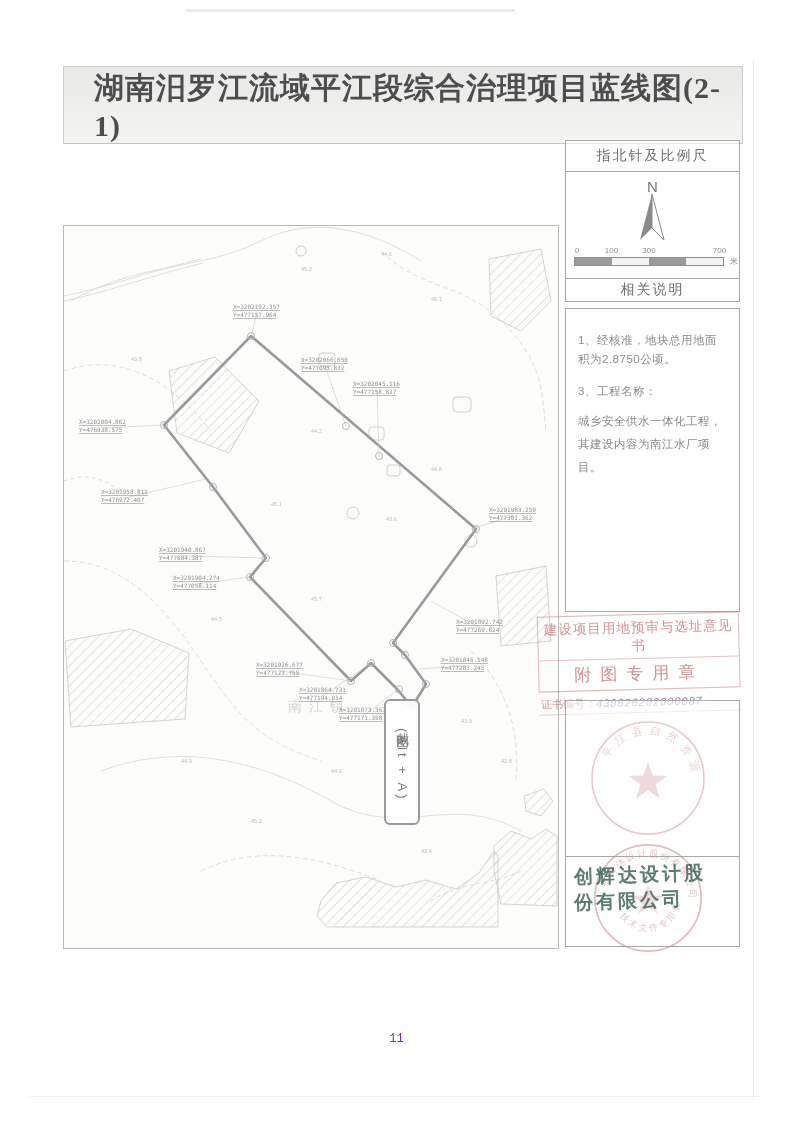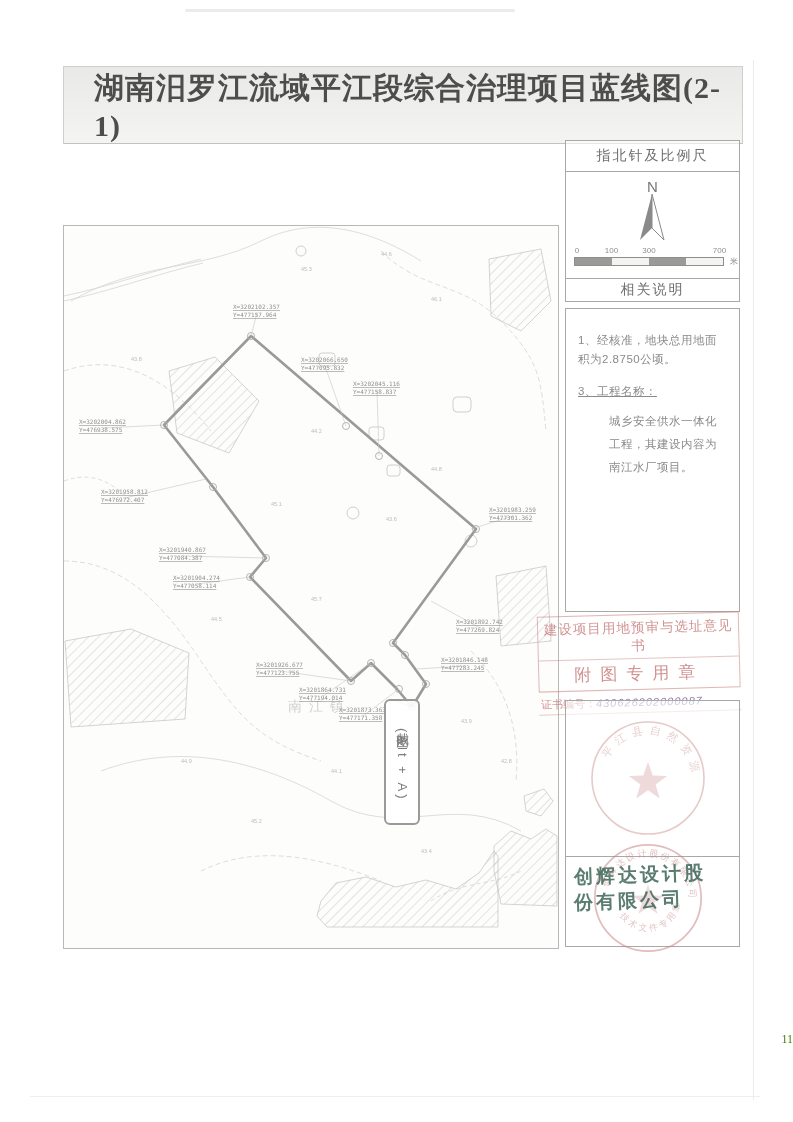--- a/index.html
+++ b/index.html
@@ -50,22 +50,22 @@
   .approval .frame{border:1.5px solid rgba(200,125,125,.55);}
   .approval .l1{font-size:13.5px;text-align:center;padding:4px 0 3px;letter-spacing:1px;}
   .approval .l2{font-size:17px;text-align:center;letter-spacing:9px;padding:3px 0 4px;border-top:1px solid rgba(200,125,125,.45);}
   .approval .cert{font-size:11px;padding:5px 2px 2px;border-bottom:1px solid rgba(200,125,125,.4);}
   .approval .cert .num{font-style:italic;color:rgba(125,95,165,.85);letter-spacing:1px;}
   
   .seal-svg{position:absolute;}
   .company-name{position:absolute;left:574px;font-weight:bold;font-size:19px;letter-spacing:3px;
       color:rgba(62,102,88,.85);transform:rotate(-2deg);white-space:nowrap;}
   #company-name-1{top:862px;} #company-name-2{top:888px;}
-  .page-number{position:absolute;left:0;top:1032px;width:100%;text-align:right;
-      font-family:Liberation Serif, serif;font-size:12px;color:#4d7c0f;}
+  .page-number{position:absolute;left:0;top:1032px;width:100%;text-align:center;
+      font-family:Liberation Mono, monospace;font-size:12px;color:#6d28d9;}
 </style>
 </head>
 <body>
 
 <div class="page">
 
   <div class="scan-streak"></div>
   <div class="edge-line-right"></div>
   <div class="edge-line-bottom"></div>
 
@@ -232,22 +232,22 @@
       <span class="scale-unit">米</span>
     </div>
   </div>
 
   <div class="sb sb-header" id="box-notes-header">
     <span>相关说明</span>
   </div>
 
   <div class="sb" id="box-notes">
     <p>1、经核准，地块总用地面积为2.8750公顷。</p>
-    <p style="margin-bottom:9px;text-decoration:underline;">3、工程名称：</p>
-    <p style="line-height:2;margin-left:31px;">城乡安全供水一体化工程，其建设内容为南江水厂项目。</p>
+    <p style="margin-bottom:9px;">3、工程名称：</p>
+    <p style="line-height:2;">城乡安全供水一体化工程，其建设内容为南江水厂项目。</p>
   </div>
 
   <div class="approval">
     <div class="frame">
       <div class="l1">建设项目用地预审与选址意见书</div>
       <div class="l2">附图专用章</div>
     </div>
     <div class="cert">
       <span>证书编号：</span><span class="num">430626202000087</span>
     </div>

